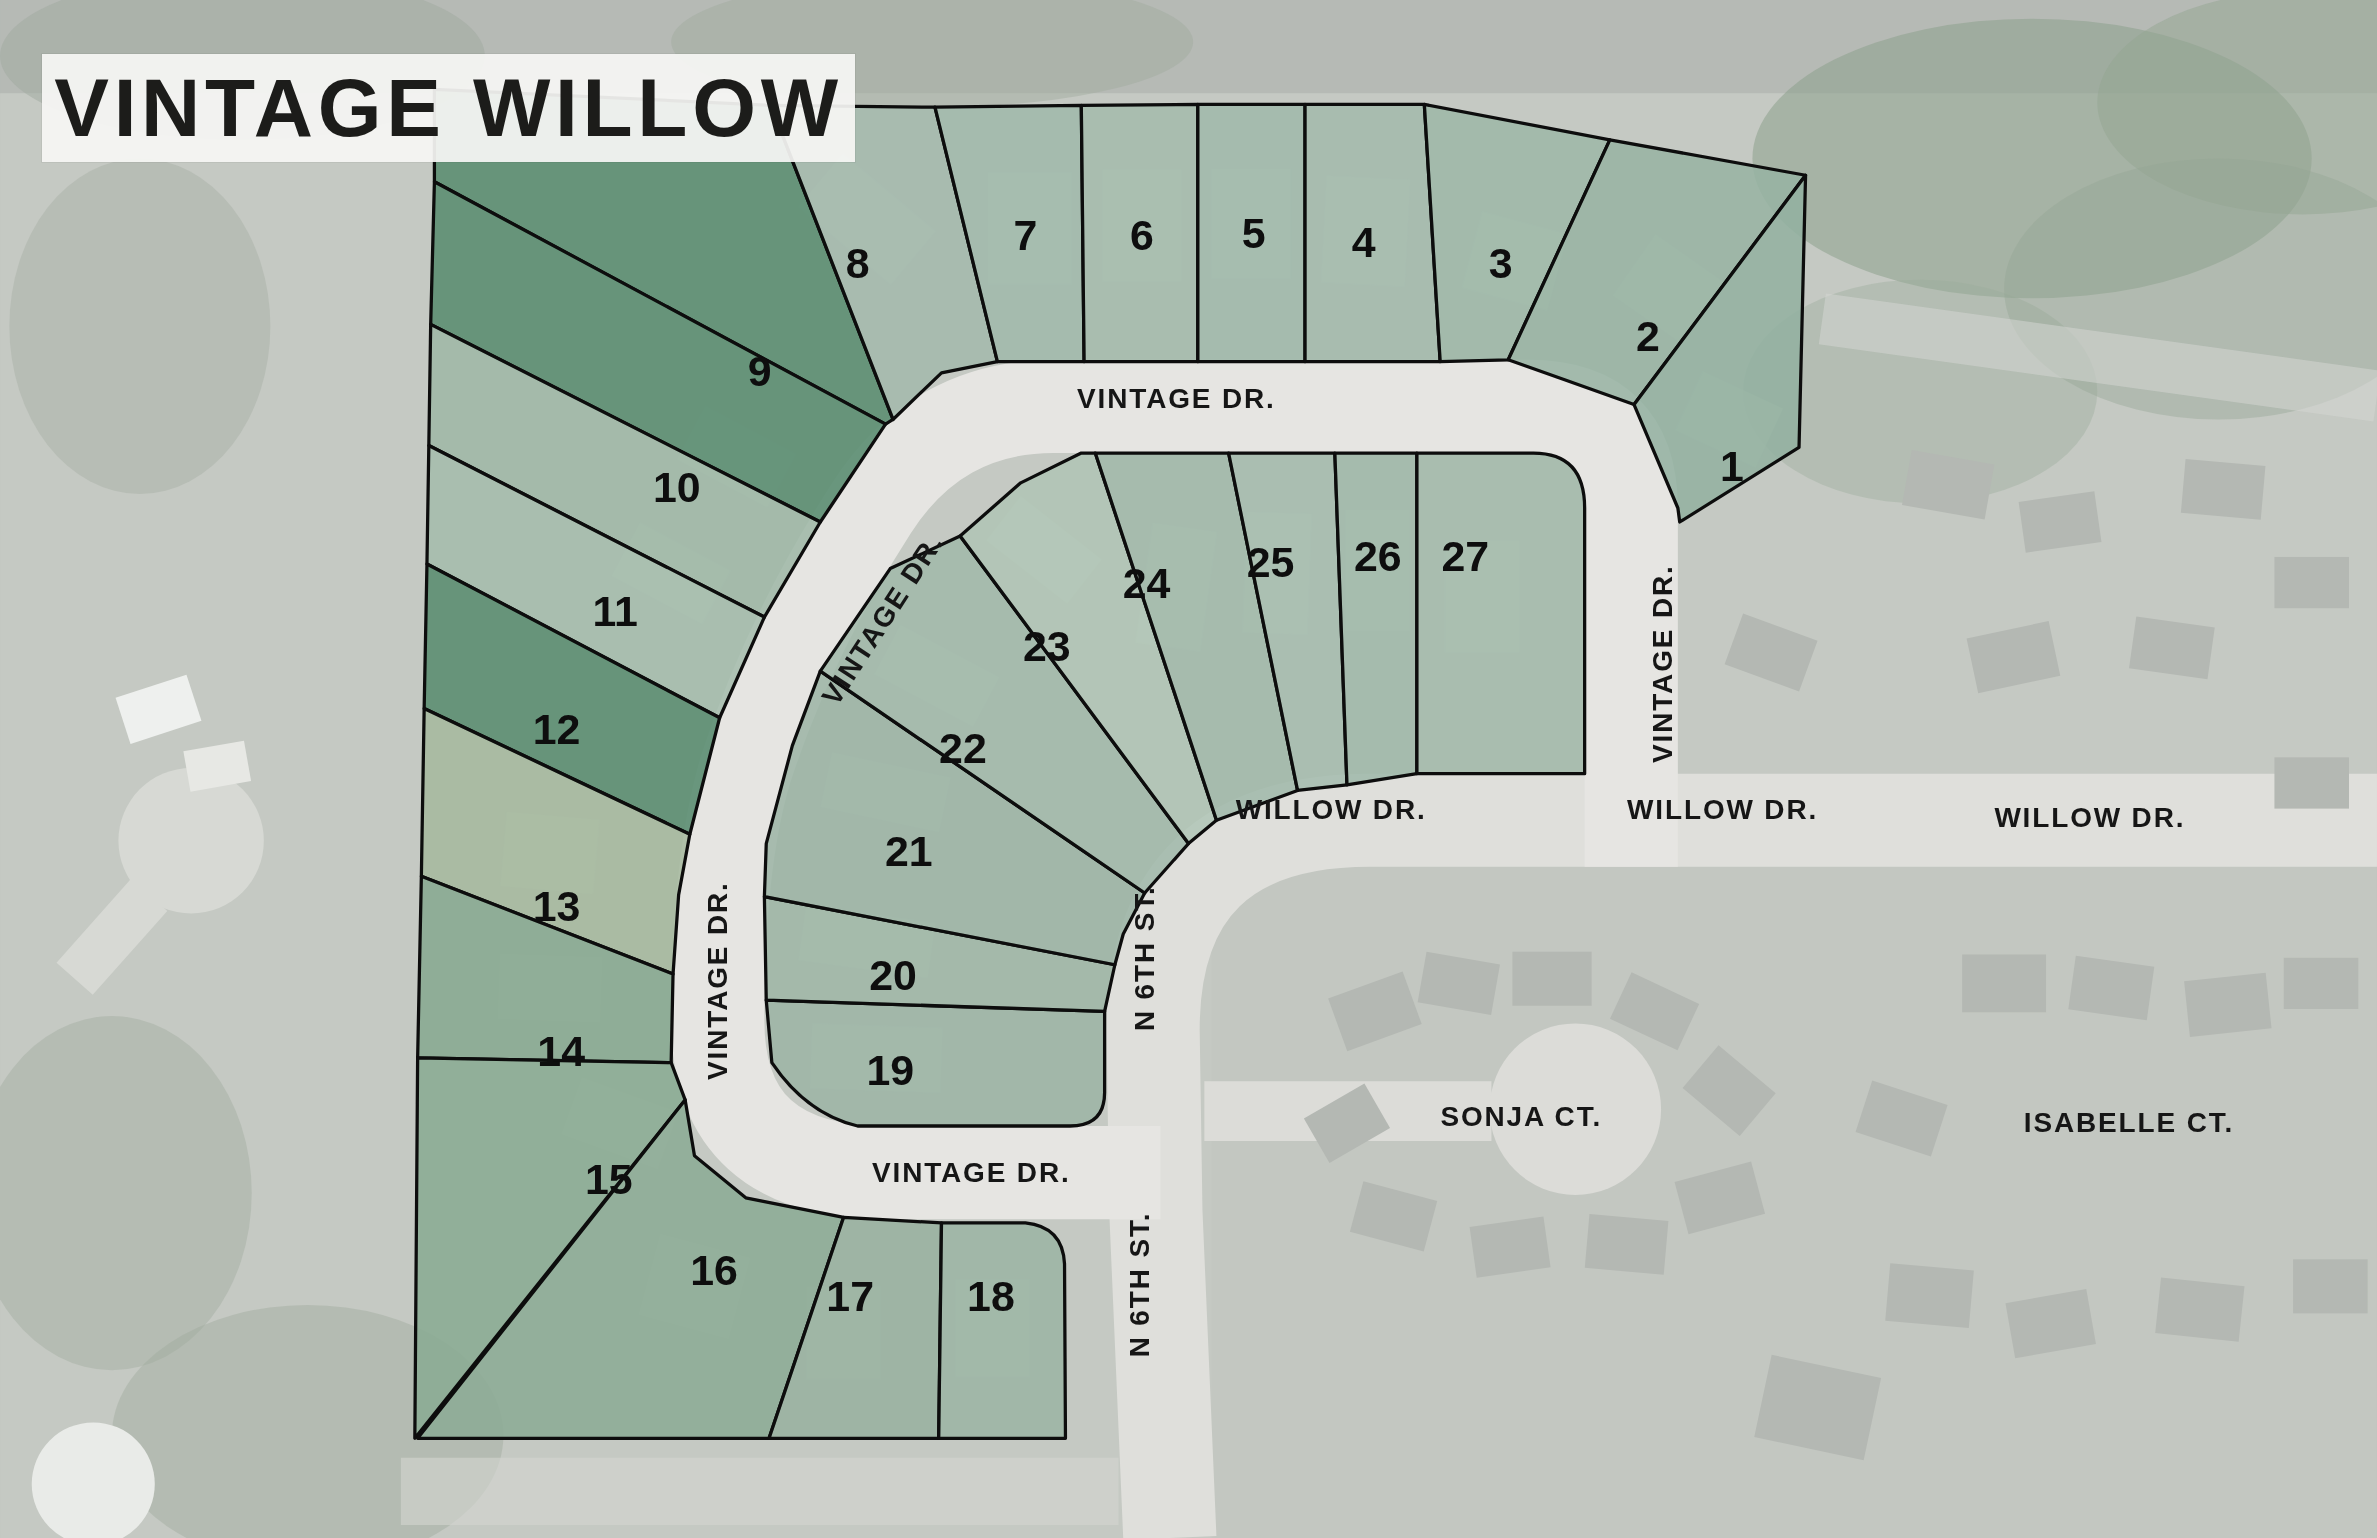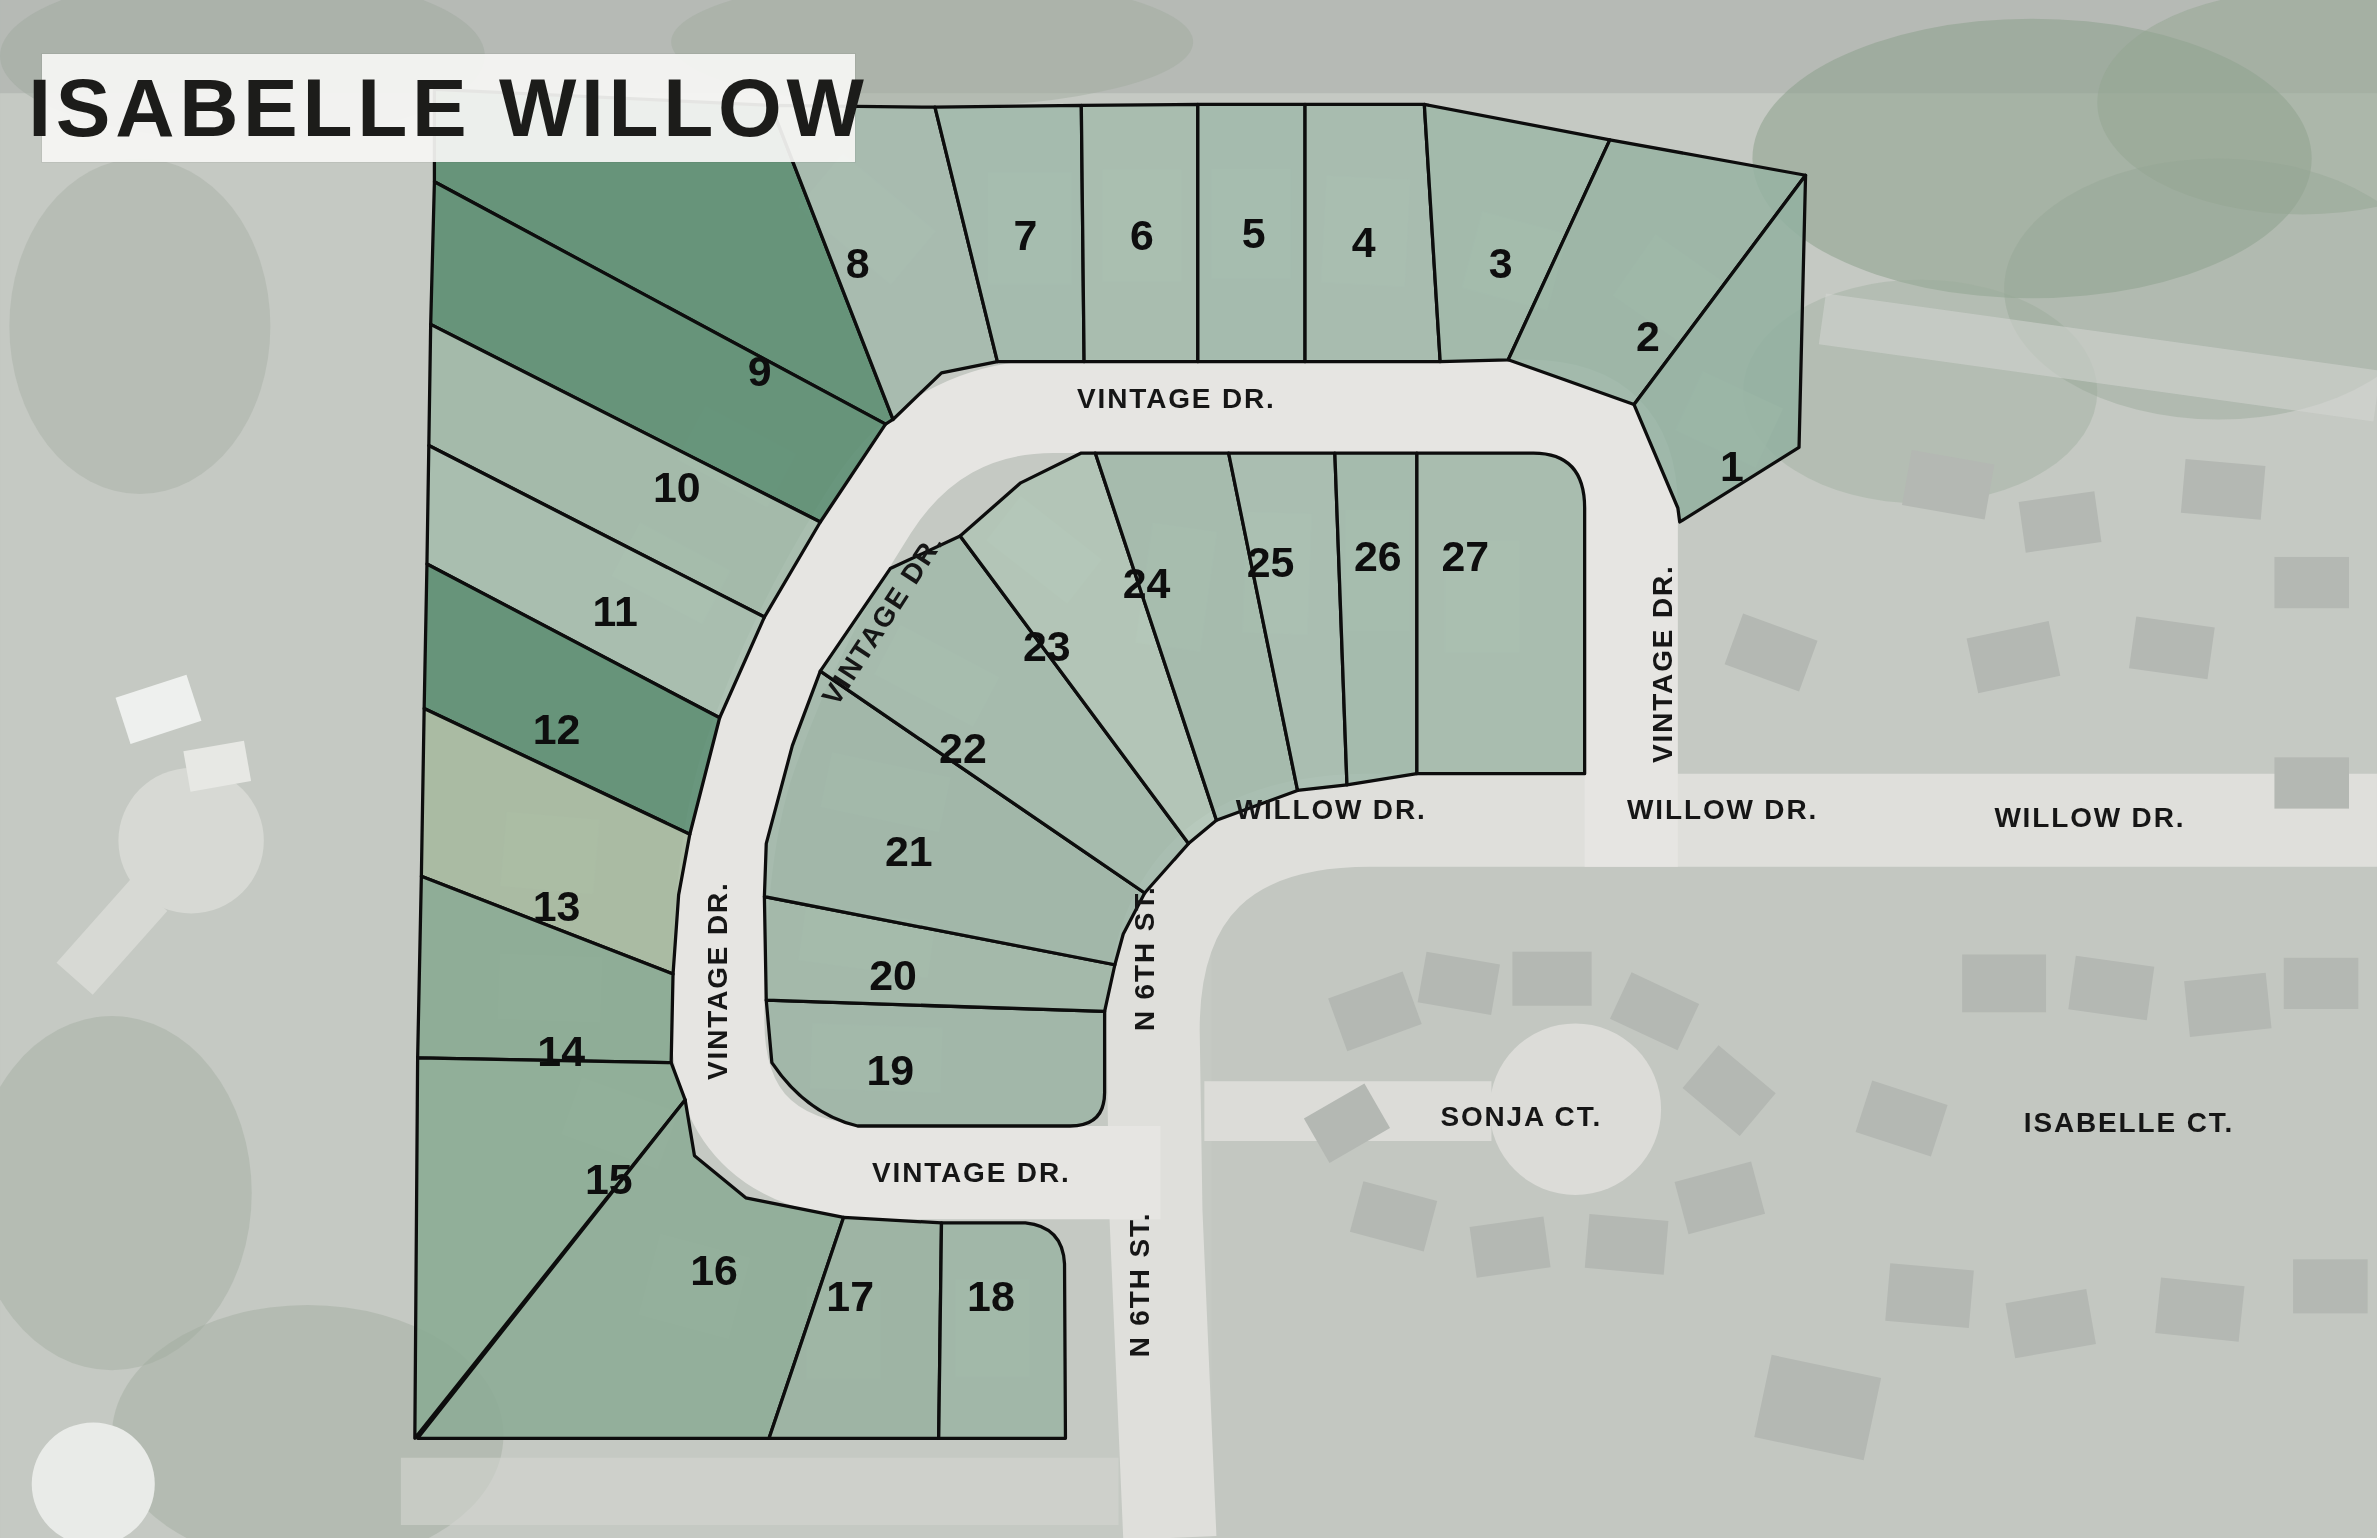--- a/index.html
+++ b/index.html
@@ -181,16 +181,16 @@
         <text class="lotnum" dominant-baseline="central" transform="translate(1033,803) rotate(0)">22</text>
         <text class="lotnum" dominant-baseline="central" transform="translate(1123,693) rotate(0)">23</text>
         <text class="lotnum" dominant-baseline="central" transform="translate(1230,625) rotate(0)">24</text>
         <text class="lotnum" dominant-baseline="central" transform="translate(1363,603) rotate(0)">25</text>
         <text class="lotnum" dominant-baseline="central" transform="translate(1478,597) rotate(0)">26</text>
         <text class="lotnum" dominant-baseline="central" transform="translate(1572,597) rotate(0)">27</text>
       </g>
 </svg>
 
 <div id="title-box">
-  <span>ISABELLE WILLOW</span>
+  <span>VINTAGE WILLOW</span>
 </div>
 </div>
 
 
 </body></html>

